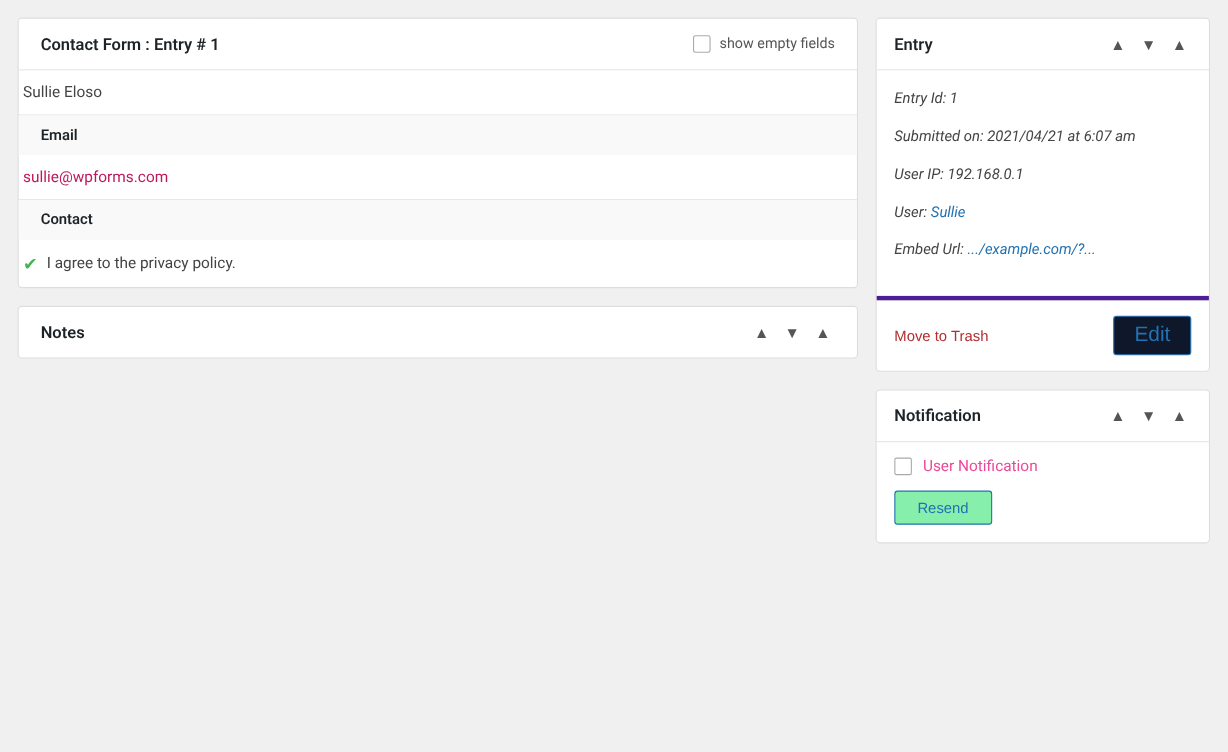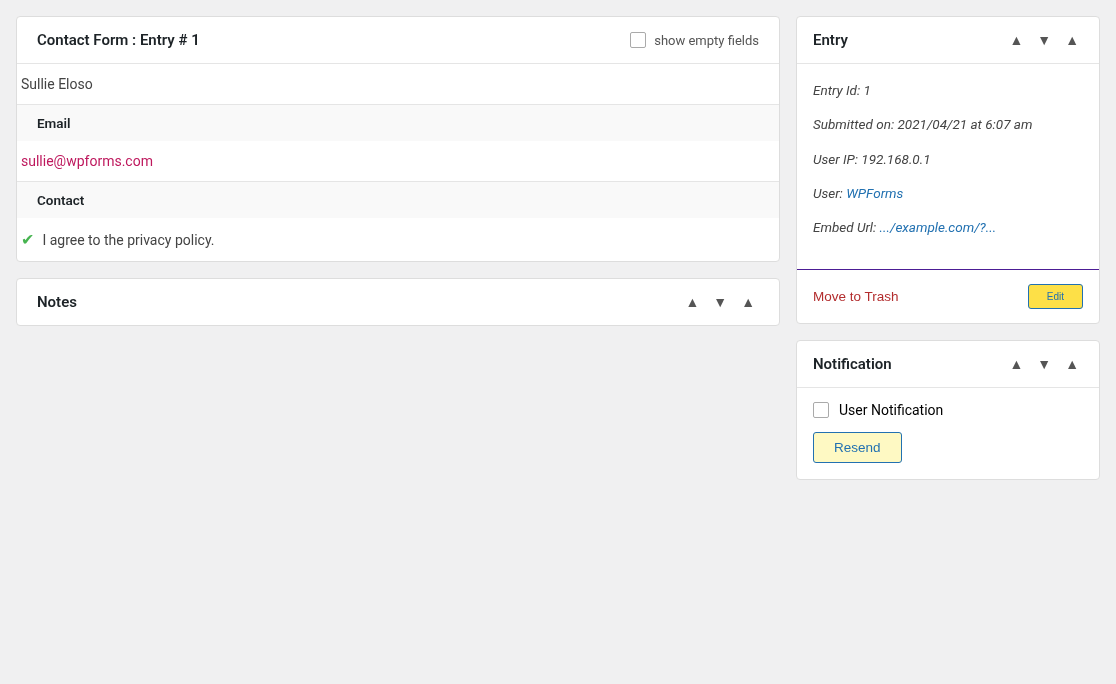--- a/index.html
+++ b/index.html
@@ -145,37 +145,37 @@
     }
     .entry-row a {
       color: #2271b1;
       text-decoration: none;
     }
     .entry-actions {
       display: flex;
       align-items: center;
       justify-content: space-between;
       padding: 14px 16px;
-      border-top: 1px solid #4c1d95;
+      border-top: 4px solid #4c1d95;
     }
     .move-to-trash {
       color: #b32d2e;
       font-size: 13.5px;
       cursor: pointer;
       background: none;
       border: none;
       text-decoration: none;
     }
     .edit-btn {
-      background: #fde047;
+      background: #0f172a;
       border: 1px solid #2271b1;
       color: #2271b1;
       padding: 6px 18px;
       border-radius: 3px;
-      font-size: 10px;
+      font-size: 19px;
       cursor: pointer;
       font-weight: 500;
     }
     .notification-row {
       display: flex;
       align-items: center;
       gap: 10px;
       padding: 14px 16px 10px 16px;
     }
     .notification-checkbox {
@@ -184,27 +184,27 @@
       border: 1px solid #aaa;
       background: #fff;
       appearance: none;
       -webkit-appearance: none;
       border-radius: 2px;
       cursor: pointer;
       flex-shrink: 0;
     }
     .notification-label {
       font-size: 14px;
-      color: #000000;
+      color: #ec4899;
     }
     .resend-area {
       padding: 4px 16px 16px 16px;
     }
     .resend-btn {
-      background: #fef9c3;
+      background: #86efac;
       border: 1px solid #2271b1;
       color: #2271b1;
       padding: 7px 20px;
       border-radius: 3px;
       font-size: 13.5px;
       cursor: pointer;
       font-weight: 500;
     }
   </style>
 </head>
@@ -266,21 +266,21 @@
         <div class="notes-controls">
           <button class="ctrl-btn">▲</button>
           <button class="ctrl-btn">▼</button>
           <button class="ctrl-btn">▲</button>
         </div>
       </div>
       <div class="sidebar-card-body">
         <div class="entry-row">Entry Id: 1</div>
         <div class="entry-row">Submitted on: 2021/04/21 at 6:07 am</div>
         <div class="entry-row">User IP: 192.168.0.1</div>
-        <div class="entry-row"><span>User:</span> <a href="#">WPForms</a></div>
+        <div class="entry-row"><span>User:</span> <a href="#">Sullie</a></div>
         <div class="entry-row"><span>Embed Url:</span> <a href="#">.../example.com/?...</a></div>
       </div>
       <div class="entry-actions">
         <button class="move-to-trash">Move to Trash</button>
         <button class="edit-btn">Edit</button>
       </div>
     </div>
 
     <div class="sidebar-card">
       <div class="sidebar-card-header">

